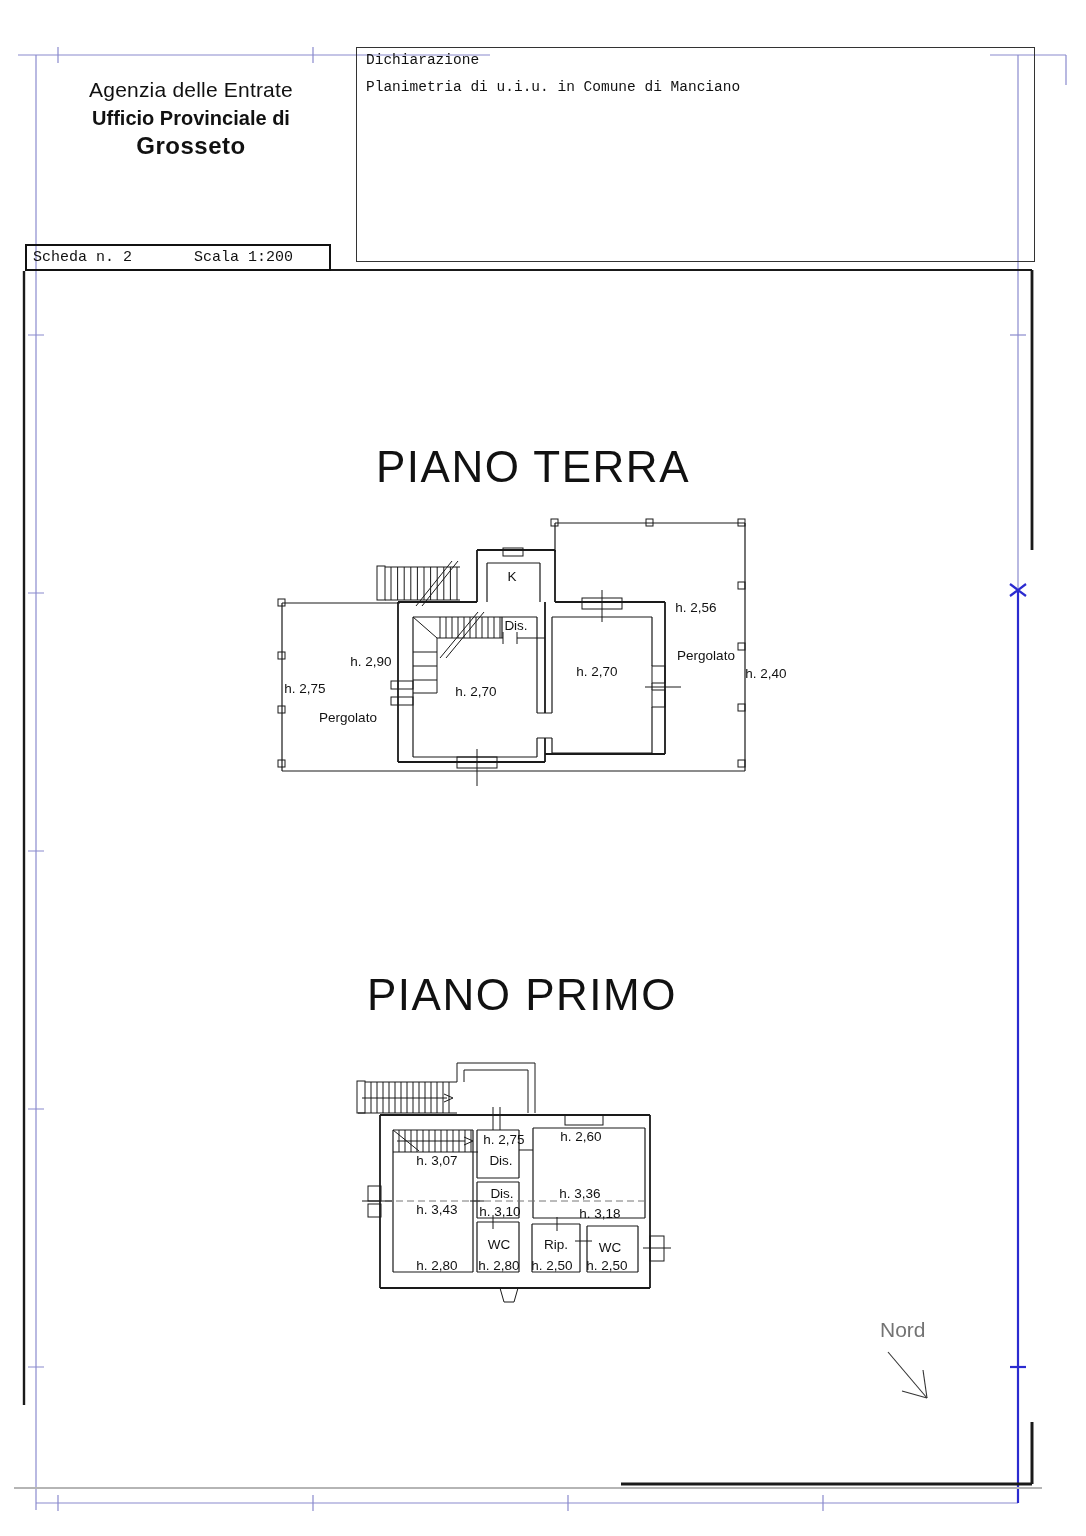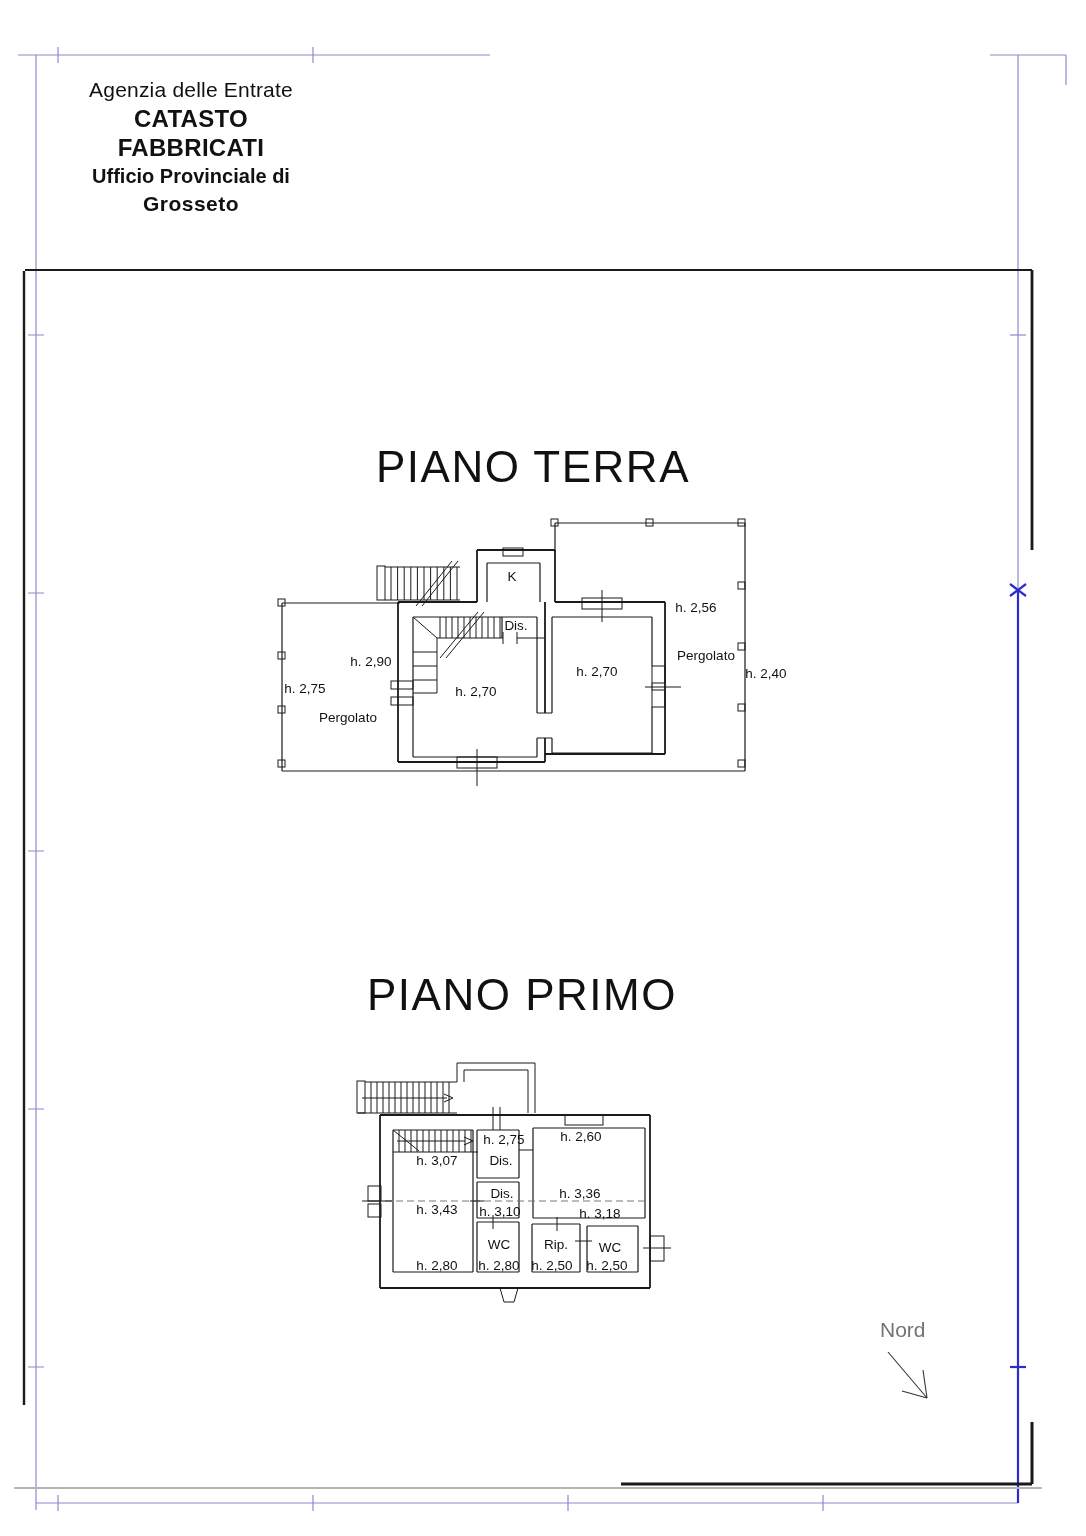--- a/index.html
+++ b/index.html
@@ -4,21 +4,21 @@
 <style>
   html,body{margin:0;padding:0;background:#e8e8e8;}
   .page{position:relative;width:1086px;height:1536px;background:#ffffff;margin:0 auto;
         font-family:"Liberation Sans",sans-serif;overflow:hidden;}
   .plan-svg{position:absolute;left:0;top:0;width:1086px;height:1536px;}
   .plan-label{font:13.5px "Liberation Sans",sans-serif;fill:#111;text-anchor:middle;}
   .header-block{position:absolute;left:58px;top:76px;width:266px;text-align:center;color:#111;}
   .header-line1{font-size:21px;font-weight:normal;line-height:28px;letter-spacing:0.2px;}
   .header-line2{font-size:24px;font-weight:bold;line-height:29px;letter-spacing:0.3px;}
   .header-line3{font-size:20px;font-weight:bold;line-height:28px;}
-  .header-line4{font-size:21px;font-weight:bold;line-height:28px;letter-spacing:0.5px;}
+  .header-line4{font-size:24px;font-weight:bold;line-height:28px;letter-spacing:0.5px;}
   .decl-box{position:absolute;left:356px;top:47px;width:679px;height:215px;
             border:1.5px solid #333;box-sizing:border-box;background:transparent;}
   .decl-title{position:absolute;left:9px;top:4px;font:14.5px "Liberation Mono",monospace;color:#111;}
   .decl-body{position:absolute;left:9px;top:31px;font:14.5px "Liberation Mono",monospace;color:#111;}
   .scheda-box{position:absolute;left:25px;top:244px;width:306px;height:27px;
               border:2.5px solid #111;box-sizing:border-box;background:transparent;}
   .scheda-num{position:absolute;left:6px;top:3px;font:15px "Liberation Mono",monospace;color:#111;}
   .scheda-scala{position:absolute;left:167px;top:3px;font:15px "Liberation Mono",monospace;color:#111;}
   .floor-title{position:absolute;color:#111;font-size:44px;font-weight:400;
                letter-spacing:1.5px;white-space:nowrap;}
@@ -207,25 +207,32 @@
         <text x="499" y="1270" class="plan-label">h. 2,80</text>
         <text x="556" y="1249" class="plan-label">Rip.</text>
         <text x="552" y="1270" class="plan-label">h. 2,50</text>
         <text x="610" y="1252" class="plan-label">WC</text>
         <text x="607" y="1270" class="plan-label">h. 2,50</text>
       </g>
   </svg>
 
   <div class="header-block">
     <div class="header-line1">Agenzia delle Entrate</div>
-    <div class="header-line2">CATASTO FABBRICATI</div>
     <div class="header-line3">Ufficio Provinciale di</div>
     <div class="header-line4">Grosseto</div>
   </div>
 
-
+  <div class="decl-box">
+    <div class="decl-title">Dichiarazione</div>
+    <div class="decl-body">Planimetria di u.i.u. in Comune di Manciano</div>
+  </div>
+
+  <div class="scheda-box">
+    <span class="scheda-num">Scheda n. 2</span>
+    <span class="scheda-scala">Scala 1:200</span>
+  </div>
 
   <div class="floor-title title-first">PIANO PRIMO</div>
   <div class="floor-title title-ground">PIANO TERRA</div>
 
   <div class="nord-label">Nord</div>
 
 </div>
 
 </body></html>

